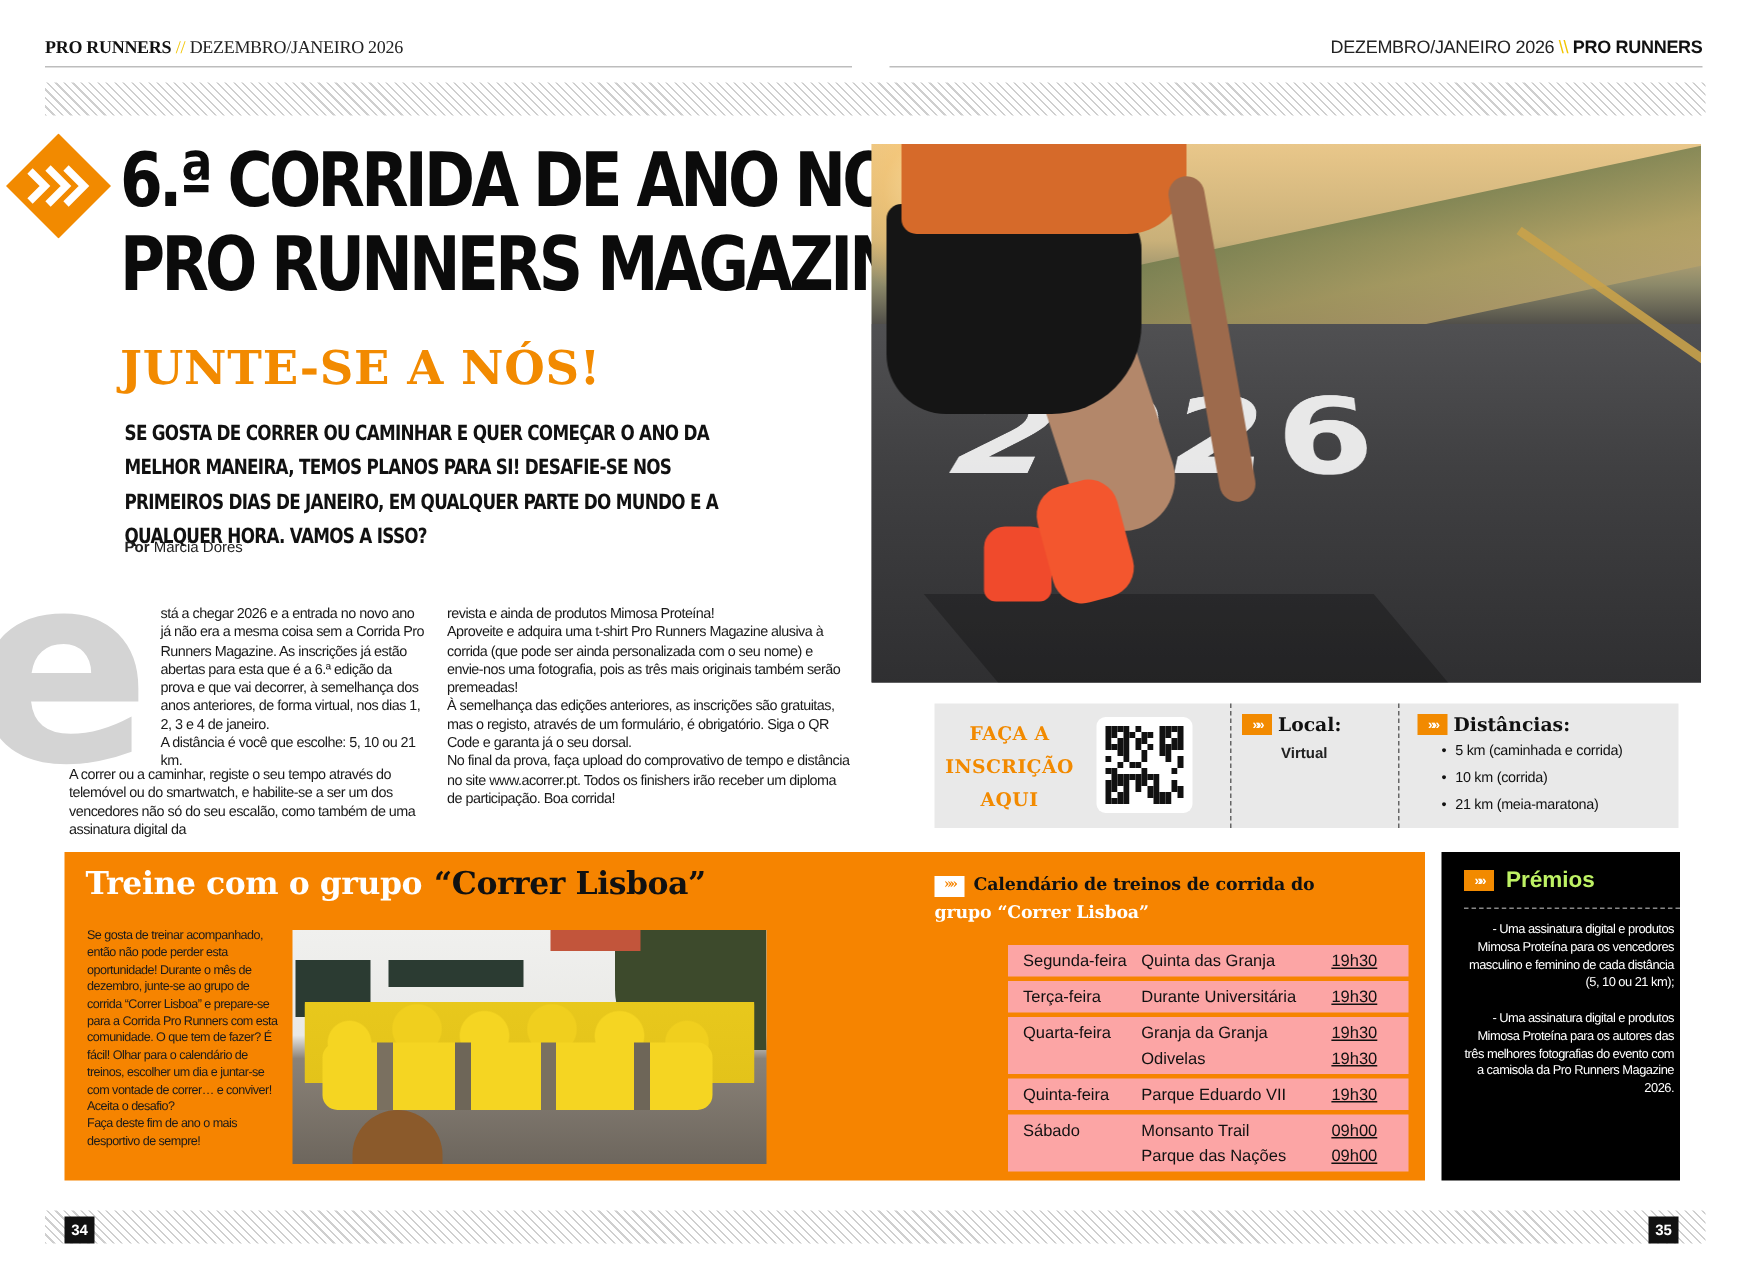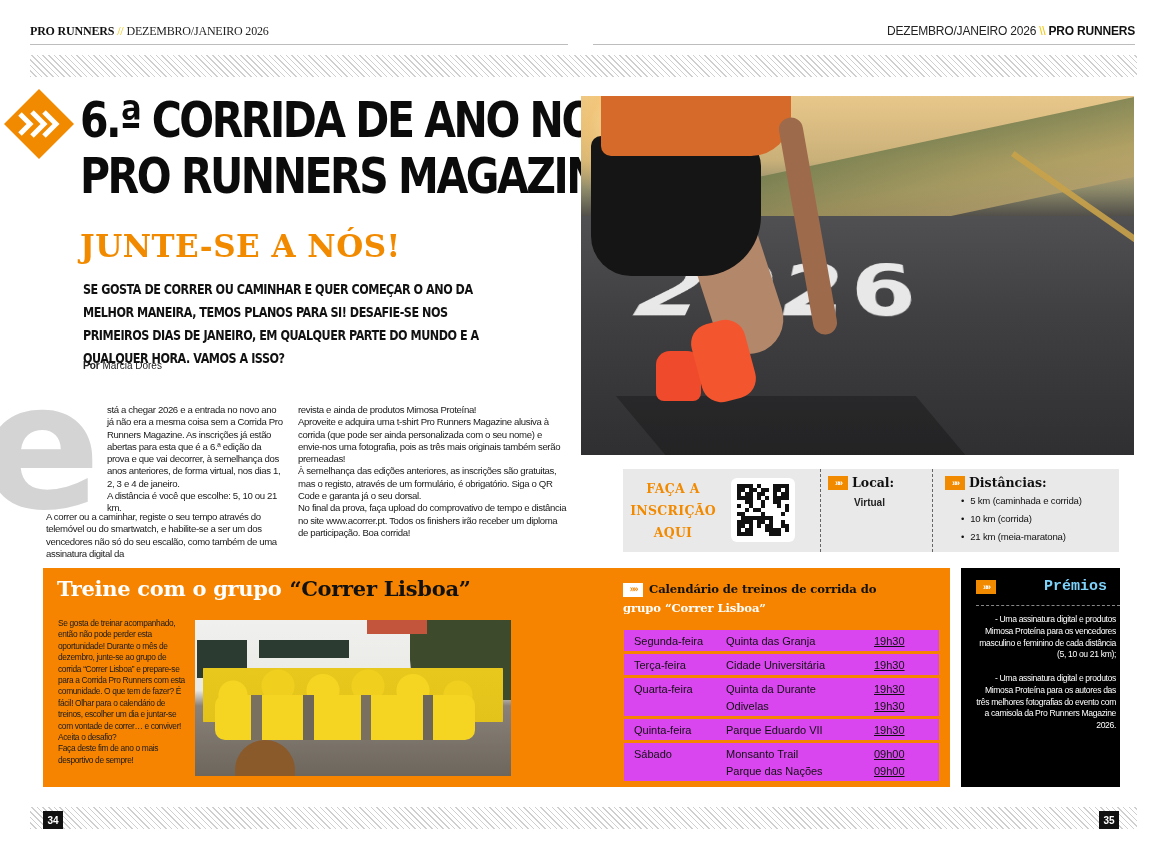--- a/index.html
+++ b/index.html
@@ -117,30 +117,30 @@
     .group-photo .front { position: absolute; left: 20px; top: 75px; width: 260px; height: 45px;
       background: linear-gradient(90deg, #f5d522 0 14%, #7a7060 14% 18%, #f5d522 18% 34%, #6e6658 34% 38%, #f5d522 38% 56%, #7a7060 56% 60%, #f5d522 60% 80%, #6e6658 80% 84%, #f5d522 84% 100%); border-radius: 10px; }
     .group-photo .bush { position: absolute; left: 40px; top: 120px; width: 60px; height: 36px; background: #8b5a2b; border-radius: 30px 30px 0 0; }
 
     .cal-head { position: absolute; left: 580px; top: 12px; width: 320px; font-family: "DejaVu Serif", serif; font-weight: bold; font-size: 11.6px; line-height: 19px; letter-spacing: -0.1px; }
     .cal-head .l1 { color: #111; }
     .cal-head .l2 { color: #fff; }
     .cal-head .chev-box.white { background: #fff; color: #f68400; margin-right: 6px; vertical-align: 1px; }
 
     .cal-table { position: absolute; left: 581px; top: 62px; width: 315px; }
-    .cal-group { background: #d946ef; margin-bottom: 3px; padding: 2px 0; }
+    .cal-group { background: #fca5a5; margin-bottom: 3px; padding: 2px 0; margin-left: 48px; }
     .cal-row { display: flex; height: 17px; align-items: center; font-size: 11px; color: #111; }
     .cal-row .d { width: 102px; padding-left: 10px; }
     .cal-row .p { width: 148px; }
     .cal-row .t { width: 60px; text-decoration: underline; }
 
     
     .prizes { position: absolute; left: 961px; top: 568px; width: 159px; height: 219px; background: #000; }
     .prizes-head { position: absolute; left: 15px; top: 10px; display: flex; align-items: center; gap: 8px; }
-    .prizes-title { font-family: Liberation Mono, monospace; font-weight: bold; font-size: 15px; color: #7dd3fc; margin-left: 40px; }
+    .prizes-title { font-family: Liberation Sans, sans-serif; font-weight: bold; font-size: 15px; color: #bef264; }
     .prizes-rule { position: absolute; left: 15px; top: 37px; width: 144px; border-top: 1px dashed #888; }
     .prizes-text { position: absolute; left: 15px; top: 46px; width: 140px; font-size: 8.6px; line-height: 11.8px; letter-spacing: -0.35px; color: #fff; text-align: right; }
     .prizes-text p + p { margin-top: 11.8px; }
 
     
     .folio { position: absolute; top: 811px; width: 20px; height: 18px; background: #111; color: #fff; font-size: 10px; font-weight: bold; display: flex; align-items: center; justify-content: center; }
   </style>
 </head>
 <body>
 
@@ -425,28 +425,28 @@
       <div class="cal-group">
         <div class="cal-row">
           <span class="d">Segunda-feira</span>
           <span class="p">Quinta das Granja</span>
           <span class="t">19h30</span>
         </div>
       </div>
       <div class="cal-group">
         <div class="cal-row">
           <span class="d">Terça-feira</span>
-          <span class="p">Cidade Universitária</span>
+          <span class="p">Durante Universitária</span>
           <span class="t">19h30</span>
         </div>
       </div>
       <div class="cal-group">
         <div class="cal-row">
           <span class="d">Quarta-feira</span>
-          <span class="p">Quinta da Durante</span>
+          <span class="p">Granja da Granja</span>
           <span class="t">19h30</span>
         </div>
         <div class="cal-row">
           <span class="d"></span>
           <span class="p">Odivelas</span>
           <span class="t">19h30</span>
         </div>
       </div>
       <div class="cal-group">
         <div class="cal-row">

